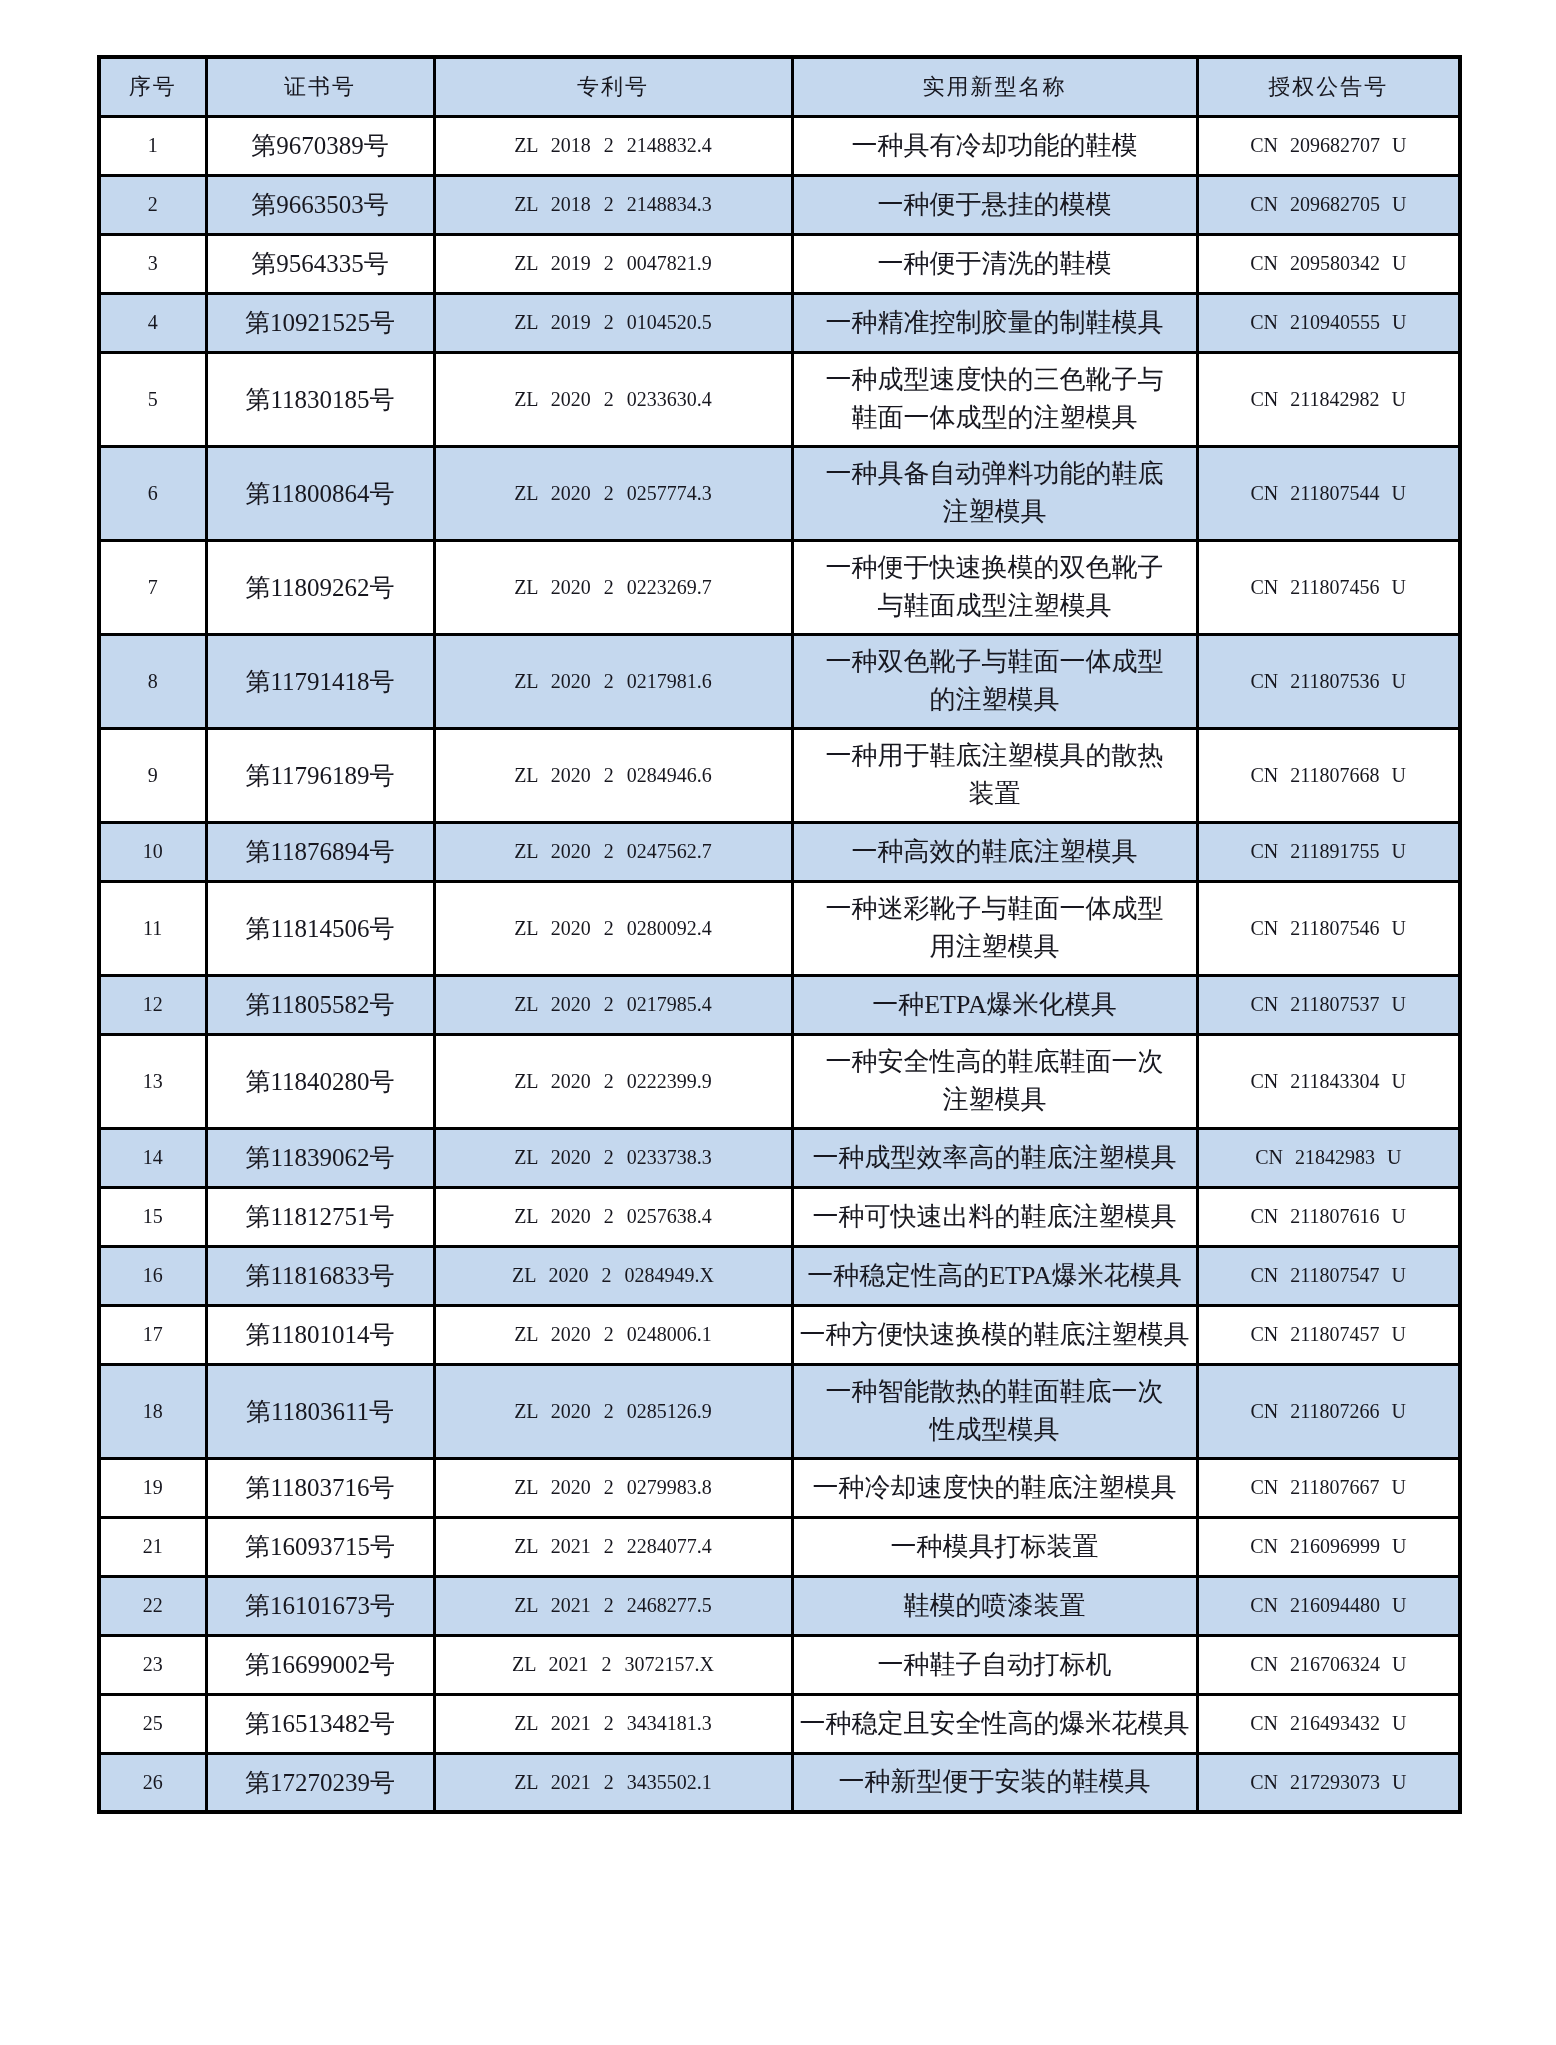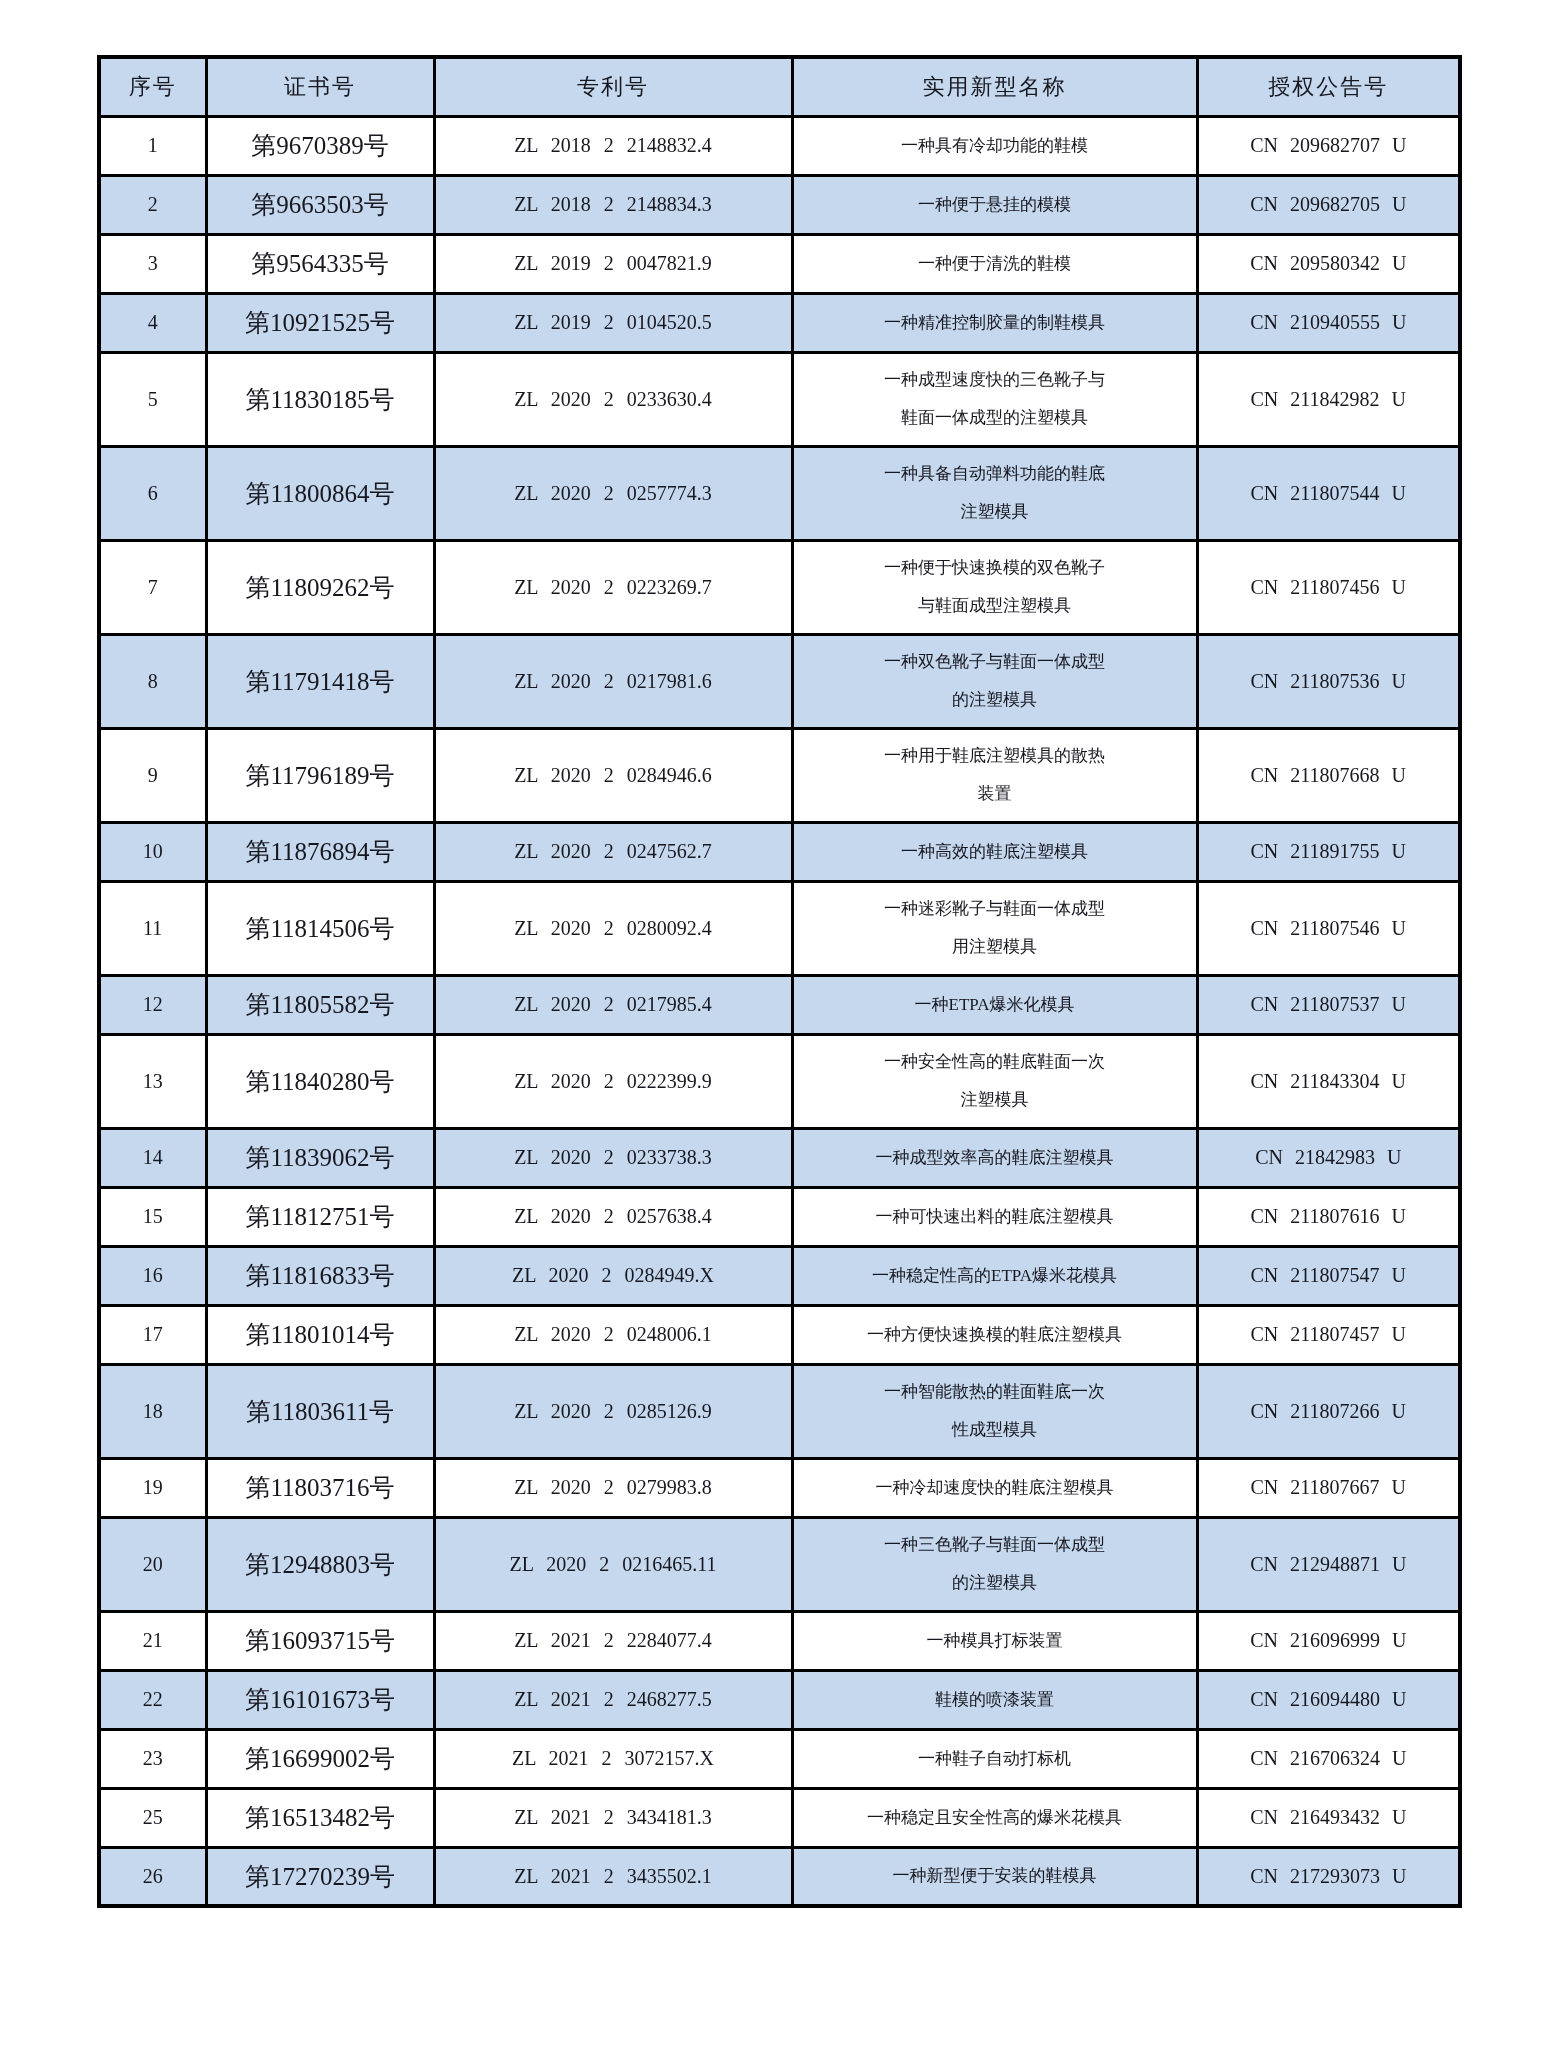--- a/index.html
+++ b/index.html
@@ -42,21 +42,21 @@
     font-size: 22px;
     font-weight: normal;
     letter-spacing: 2px;
   }
   .patent-table tbody tr { height: 59px; background: #ffffff; }
   .patent-table tbody tr.alt { background: #c5d8ee; }
   .patent-table tbody tr.tall { height: 94px; }
   .c-no      { font-size: 20px; }
   .c-cert    { font-size: 25px; }
   .c-patent  { font-size: 20px; word-spacing: 8px; }
-  .c-name    { font-size: 17px; line-height: 38px; white-space: pre-line; padding: 3px 1px; margin-top: 8px; }
+  .c-name    { font-size: 26px; line-height: 38px; white-space: pre-line; padding: 3px 1px; margin-top: 8px; }
   .c-gazette { font-size: 20px; word-spacing: 7px; }
 </style>
 </head>
 <body>
 
 <div class="page">
   <table class="patent-table">
     <colgroup>
       <col style="width:107px">
       <col style="width:228px">
@@ -208,28 +208,20 @@
 性成型模具</td>
     <td class="c-gazette">CN 211807266 U</td>
   </tr>
         <tr>
     <td class="c-no">19</td>
     <td class="c-cert">第11803716号</td>
     <td class="c-patent">ZL 2020 2 0279983.8</td>
     <td class="c-name">一种冷却速度快的鞋底注塑模具</td>
     <td class="c-gazette">CN 211807667 U</td>
   </tr>
-        <tr class="alt tall">
-    <td class="c-no">20</td>
-    <td class="c-cert">第12948803号</td>
-    <td class="c-patent">ZL 2020 2 0216465.11</td>
-    <td class="c-name">一种三色靴子与鞋面一体成型
-的注塑模具</td>
-    <td class="c-gazette">CN 212948871 U</td>
-  </tr>
         <tr>
     <td class="c-no">21</td>
     <td class="c-cert">第16093715号</td>
     <td class="c-patent">ZL 2021 2 2284077.4</td>
     <td class="c-name">一种模具打标装置</td>
     <td class="c-gazette">CN 216096999 U</td>
   </tr>
         <tr class="alt">
     <td class="c-no">22</td>
     <td class="c-cert">第16101673号</td>

